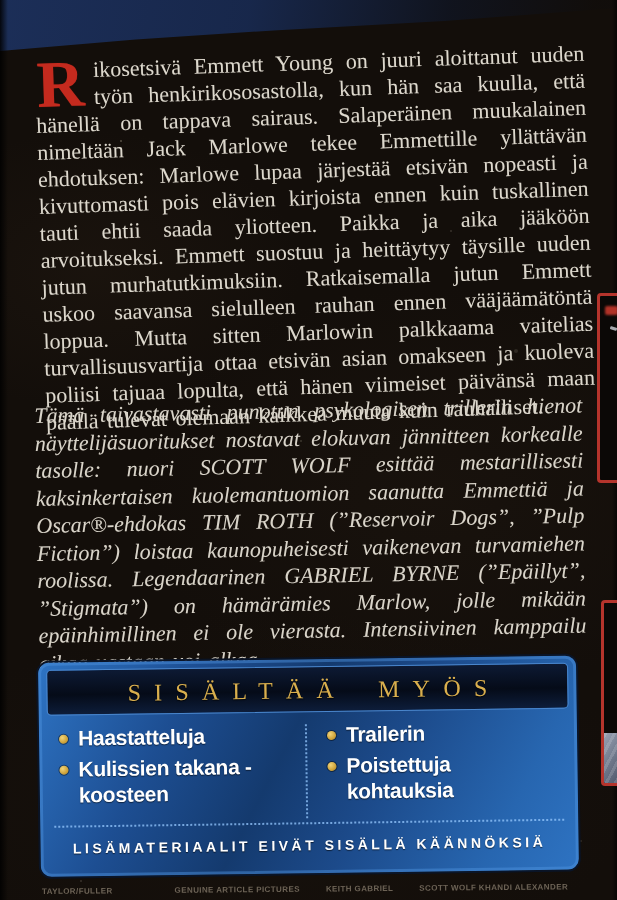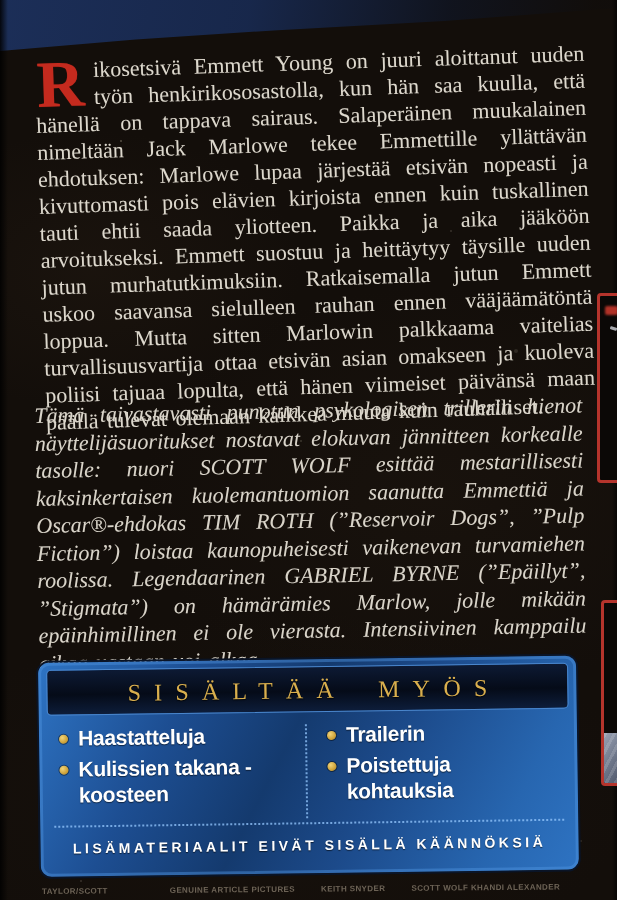--- a/index.html
+++ b/index.html
@@ -147,23 +147,23 @@
           <span class="bullet"></span>
           <span class="txt">Poistettuja kohtauksia</span>
         </div>
       </div>
     </div>
     <div class="hsep"></div>
     <div class="extras-footnote">LISÄMATERIAALIT EIVÄT SISÄLLÄ KÄÄNNÖKSIÄ</div>
   </div>
 
   <div class="credits">
-    <span>TAYLOR/SCOTT</span>
+    <span>TAYLOR/FULLER</span>
     <span class="frag-gap">GENUINE ARTICLE PICTURES</span>
-    <span>KEITH SNYDER</span>
+    <span>KEITH GABRIEL</span>
     <span>SCOTT WOLF  KHANDI ALEXANDER</span>
   </div>
 
   <div class="redbox redbox-1">
     <div class="smudge"></div>
     <div class="speckle"></div>
   </div>
   <div class="redbox redbox-2">
     <div class="photo-frag"></div>
   </div>

